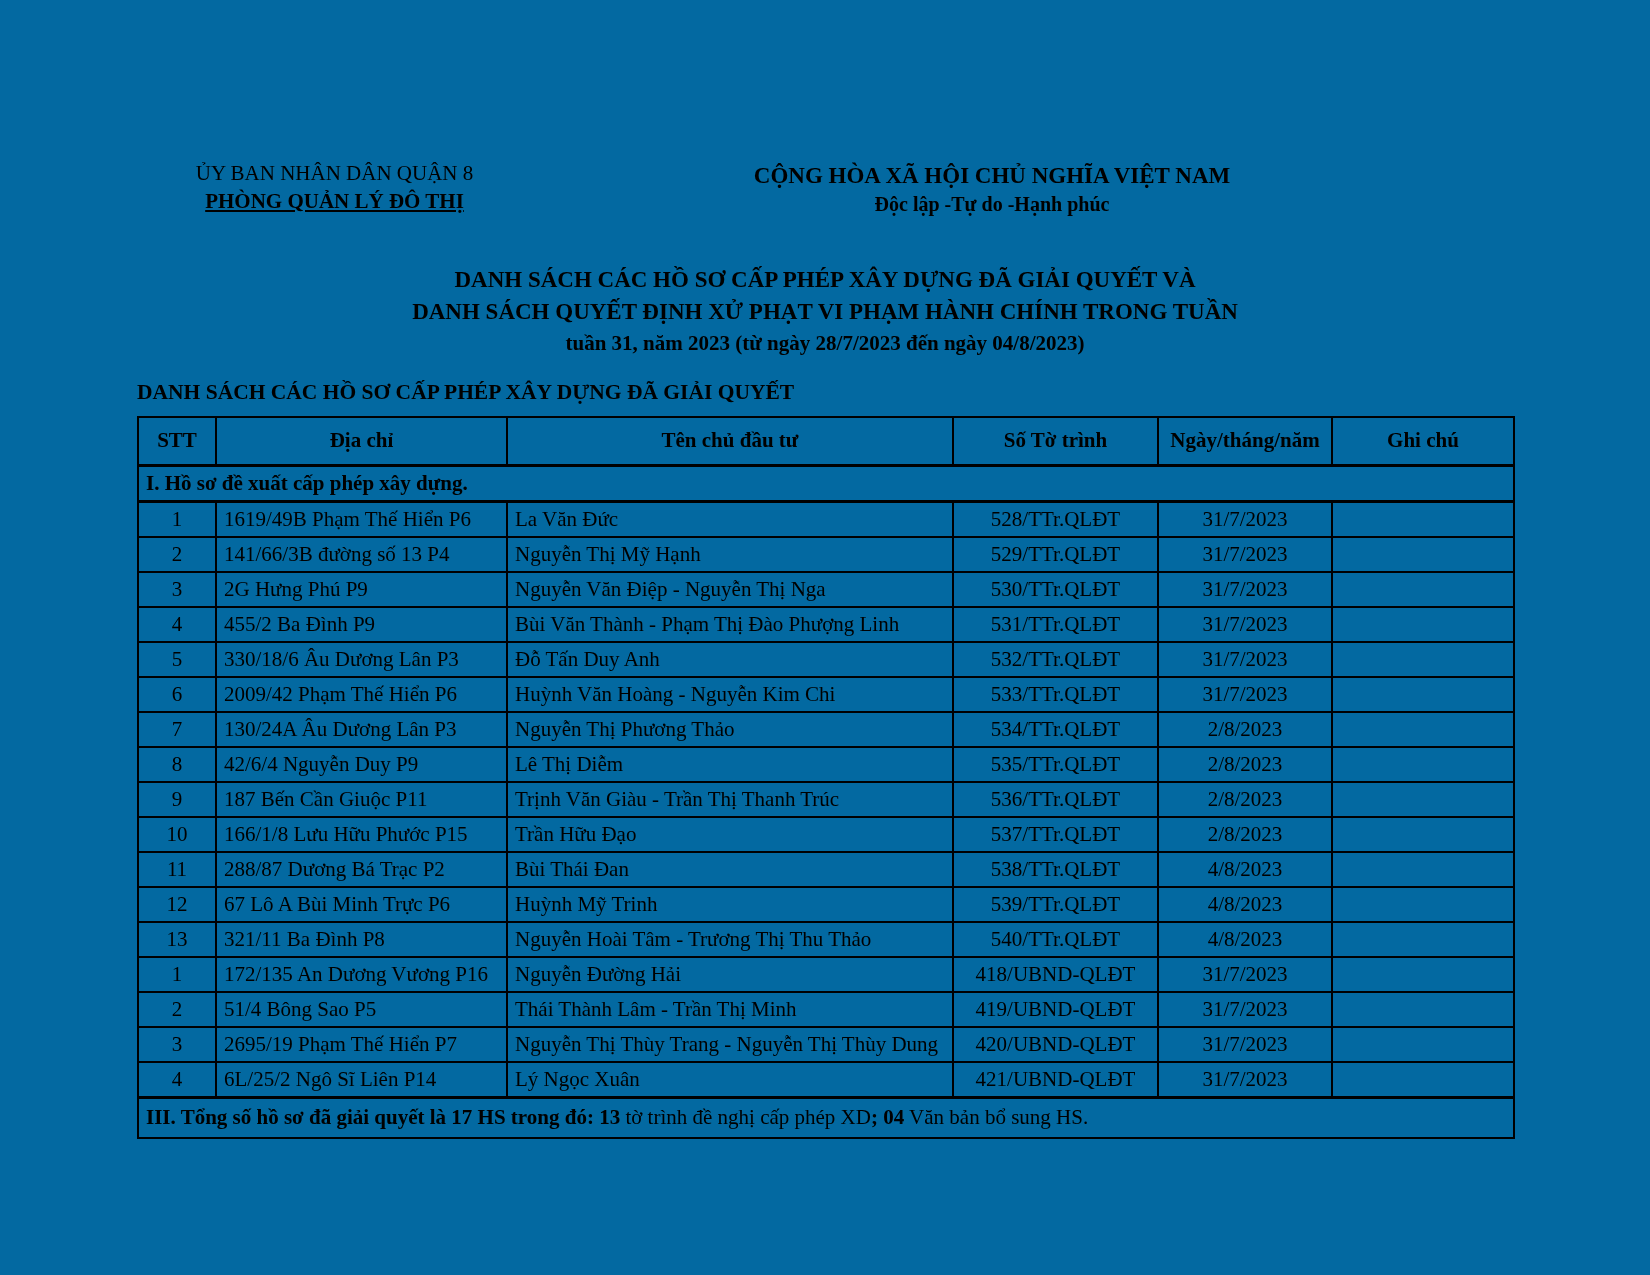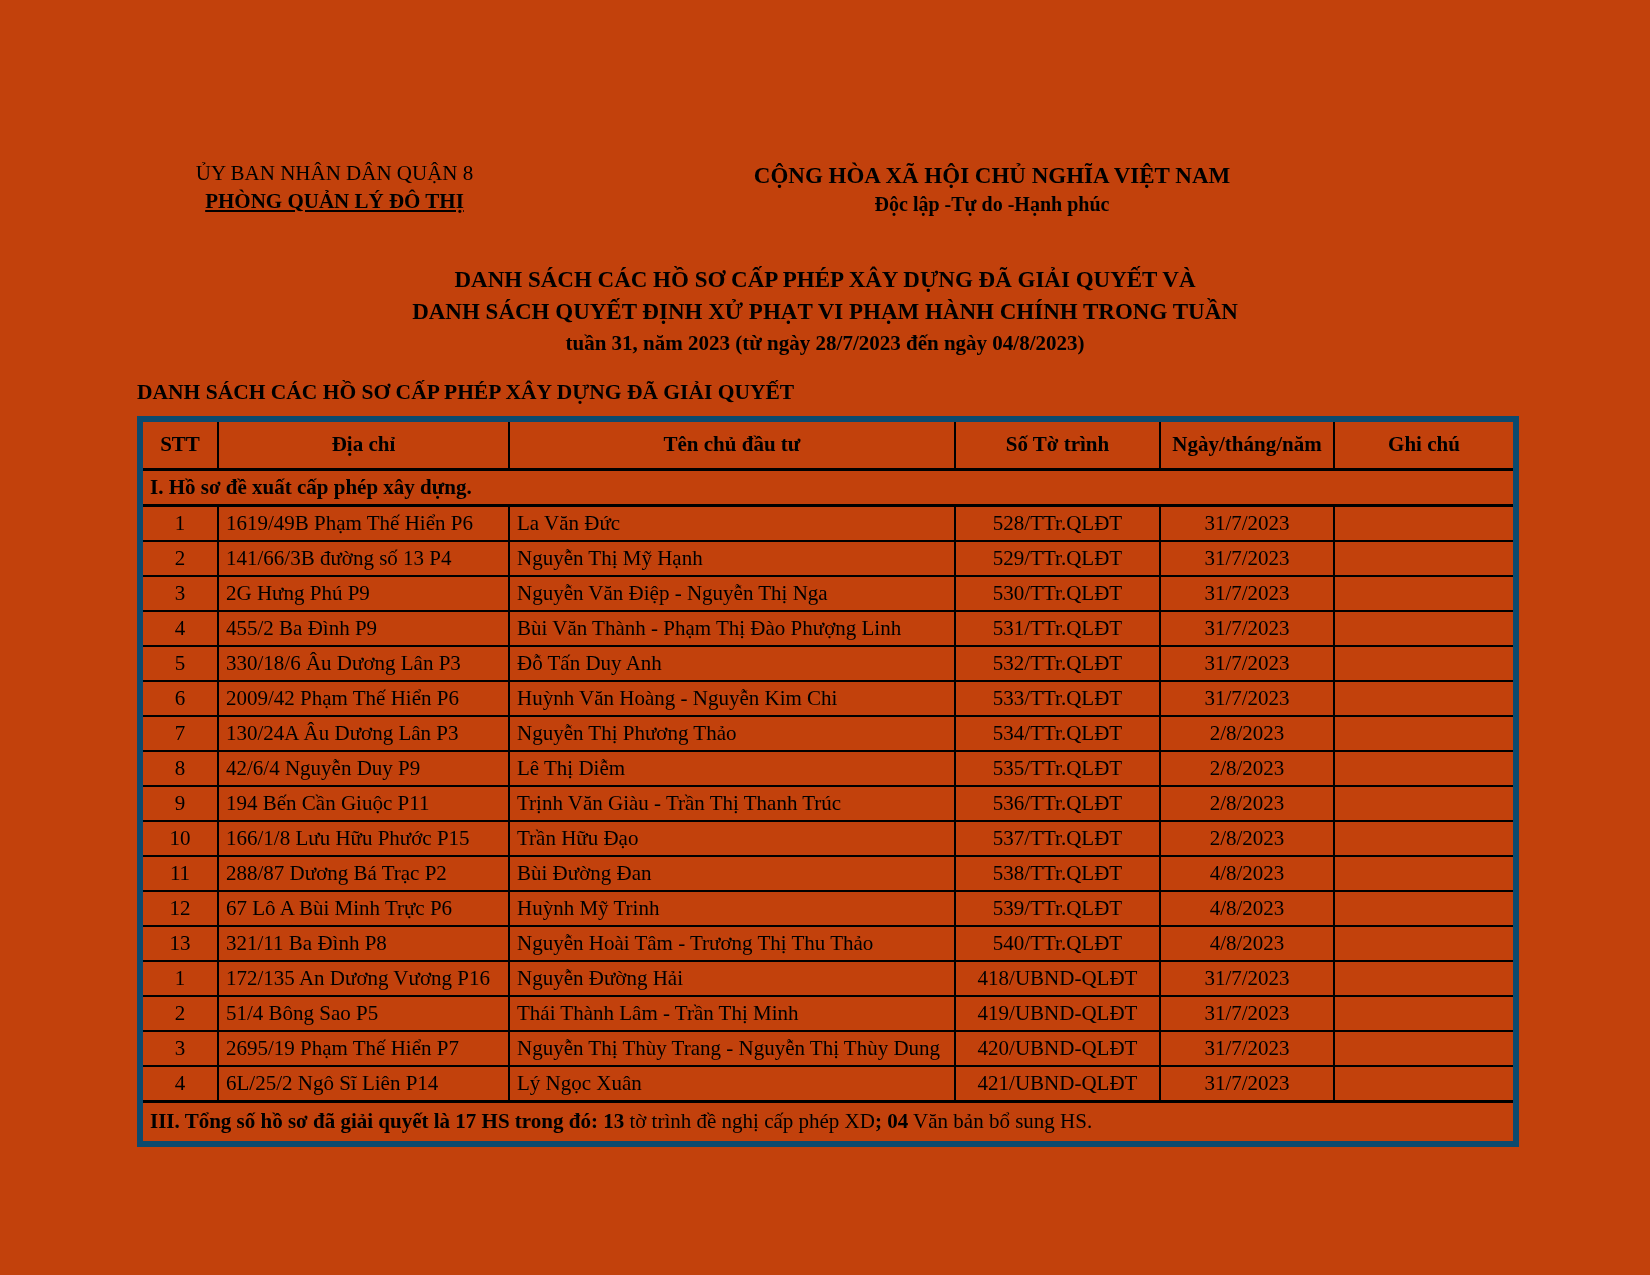--- a/index.html
+++ b/index.html
@@ -1,38 +1,38 @@
 <!DOCTYPE html>
 <html><head>
 <meta charset="utf-8">
 <style>
   html, body { margin: 0; padding: 0; }
   body {
     width: 1650px; height: 1275px;
     background: #ffffff; color: #000000;
     font-family: "Liberation Serif", "DejaVu Serif", serif;
   }
-  .page { position: relative; width: 1650px; height: 1275px; overflow: hidden; background: #c2410c; }
+  .page { position: relative; width: 1650px; height: 1275px; overflow: hidden; background: #0369a1; }
   .content { position: absolute; left: 137px; top: 160px; width: 1376px; }
 
   .letterhead { display: flex; align-items: flex-start; }
   .org { width: 395px; text-align: center; font-size: 21px; line-height: 1.32; }
   .org-line2 { font-weight: bold; text-decoration: underline; }
   .national { width: 560px; margin-left: 180px; text-align: center; line-height: 1.35; }
   .nat-line1 { font-weight: bold; font-size: 23px; }
   .nat-line2 { font-weight: bold; font-size: 20px; display: inline-block; padding: 0 10px; }
 
   .doc-title { text-align: center; margin-top: 46px; font-weight: bold; font-size: 23px; line-height: 1.4; }
   .doc-title .week { font-size: 21px; margin-top: 1px; }
 
   .section-heading { font-weight: bold; font-size: 21.5px; margin-top: 21px; margin-bottom: 11px; }
 
   table.permit-table {
     border-collapse: collapse; width: 1376px; table-layout: fixed;
-    font-size: 21px; border: 6px solid #0c4a6e;
+    font-size: 21px; border: 2px solid #0c4a6e;
   }
   .permit-table th, .permit-table td {
     border: 2px solid #000; padding: 1px 7px; overflow: hidden; vertical-align: middle;
   }
   .permit-table thead th { font-weight: bold; text-align: center; height: 44px; border-bottom-width: 3px; }
   .permit-table tbody td { height: 31px; }
   td.c-center { text-align: center; }
   td.c-left { text-align: left; white-space: nowrap; margin-left: 19px; }
   tr.section-row td { font-weight: bold; text-align: left; height: 31px; border-top-width: 3px; border-bottom-width: 3px; }
   tr.summary-row td { height: 36px; border-top-width: 3px; }
@@ -144,38 +144,38 @@
           <tr>
             <td class="c-center">8</td>
             <td class="c-left">42/6/4 Nguyễn Duy P9</td>
             <td class="c-left">Lê Thị Diễm</td>
             <td class="c-center">535/TTr.QLĐT</td>
             <td class="c-center">2/8/2023</td>
             <td class="c-center"></td>
           </tr>
           <tr>
             <td class="c-center">9</td>
-            <td class="c-left">194 Bến Cần Giuộc P11</td>
+            <td class="c-left">187 Bến Cần Giuộc P11</td>
             <td class="c-left">Trịnh Văn Giàu - Trần Thị Thanh Trúc</td>
             <td class="c-center">536/TTr.QLĐT</td>
             <td class="c-center">2/8/2023</td>
             <td class="c-center"></td>
           </tr>
           <tr>
             <td class="c-center">10</td>
             <td class="c-left">166/1/8 Lưu Hữu Phước P15</td>
             <td class="c-left">Trần Hữu Đạo</td>
             <td class="c-center">537/TTr.QLĐT</td>
             <td class="c-center">2/8/2023</td>
             <td class="c-center"></td>
           </tr>
           <tr>
             <td class="c-center">11</td>
             <td class="c-left">288/87 Dương Bá Trạc P2</td>
-            <td class="c-left">Bùi Đường Đan</td>
+            <td class="c-left">Bùi Thái Đan</td>
             <td class="c-center">538/TTr.QLĐT</td>
             <td class="c-center">4/8/2023</td>
             <td class="c-center"></td>
           </tr>
           <tr>
             <td class="c-center">12</td>
             <td class="c-left">67 Lô A Bùi Minh Trực P6</td>
             <td class="c-left">Huỳnh Mỹ Trinh</td>
             <td class="c-center">539/TTr.QLĐT</td>
             <td class="c-center">4/8/2023</td>

